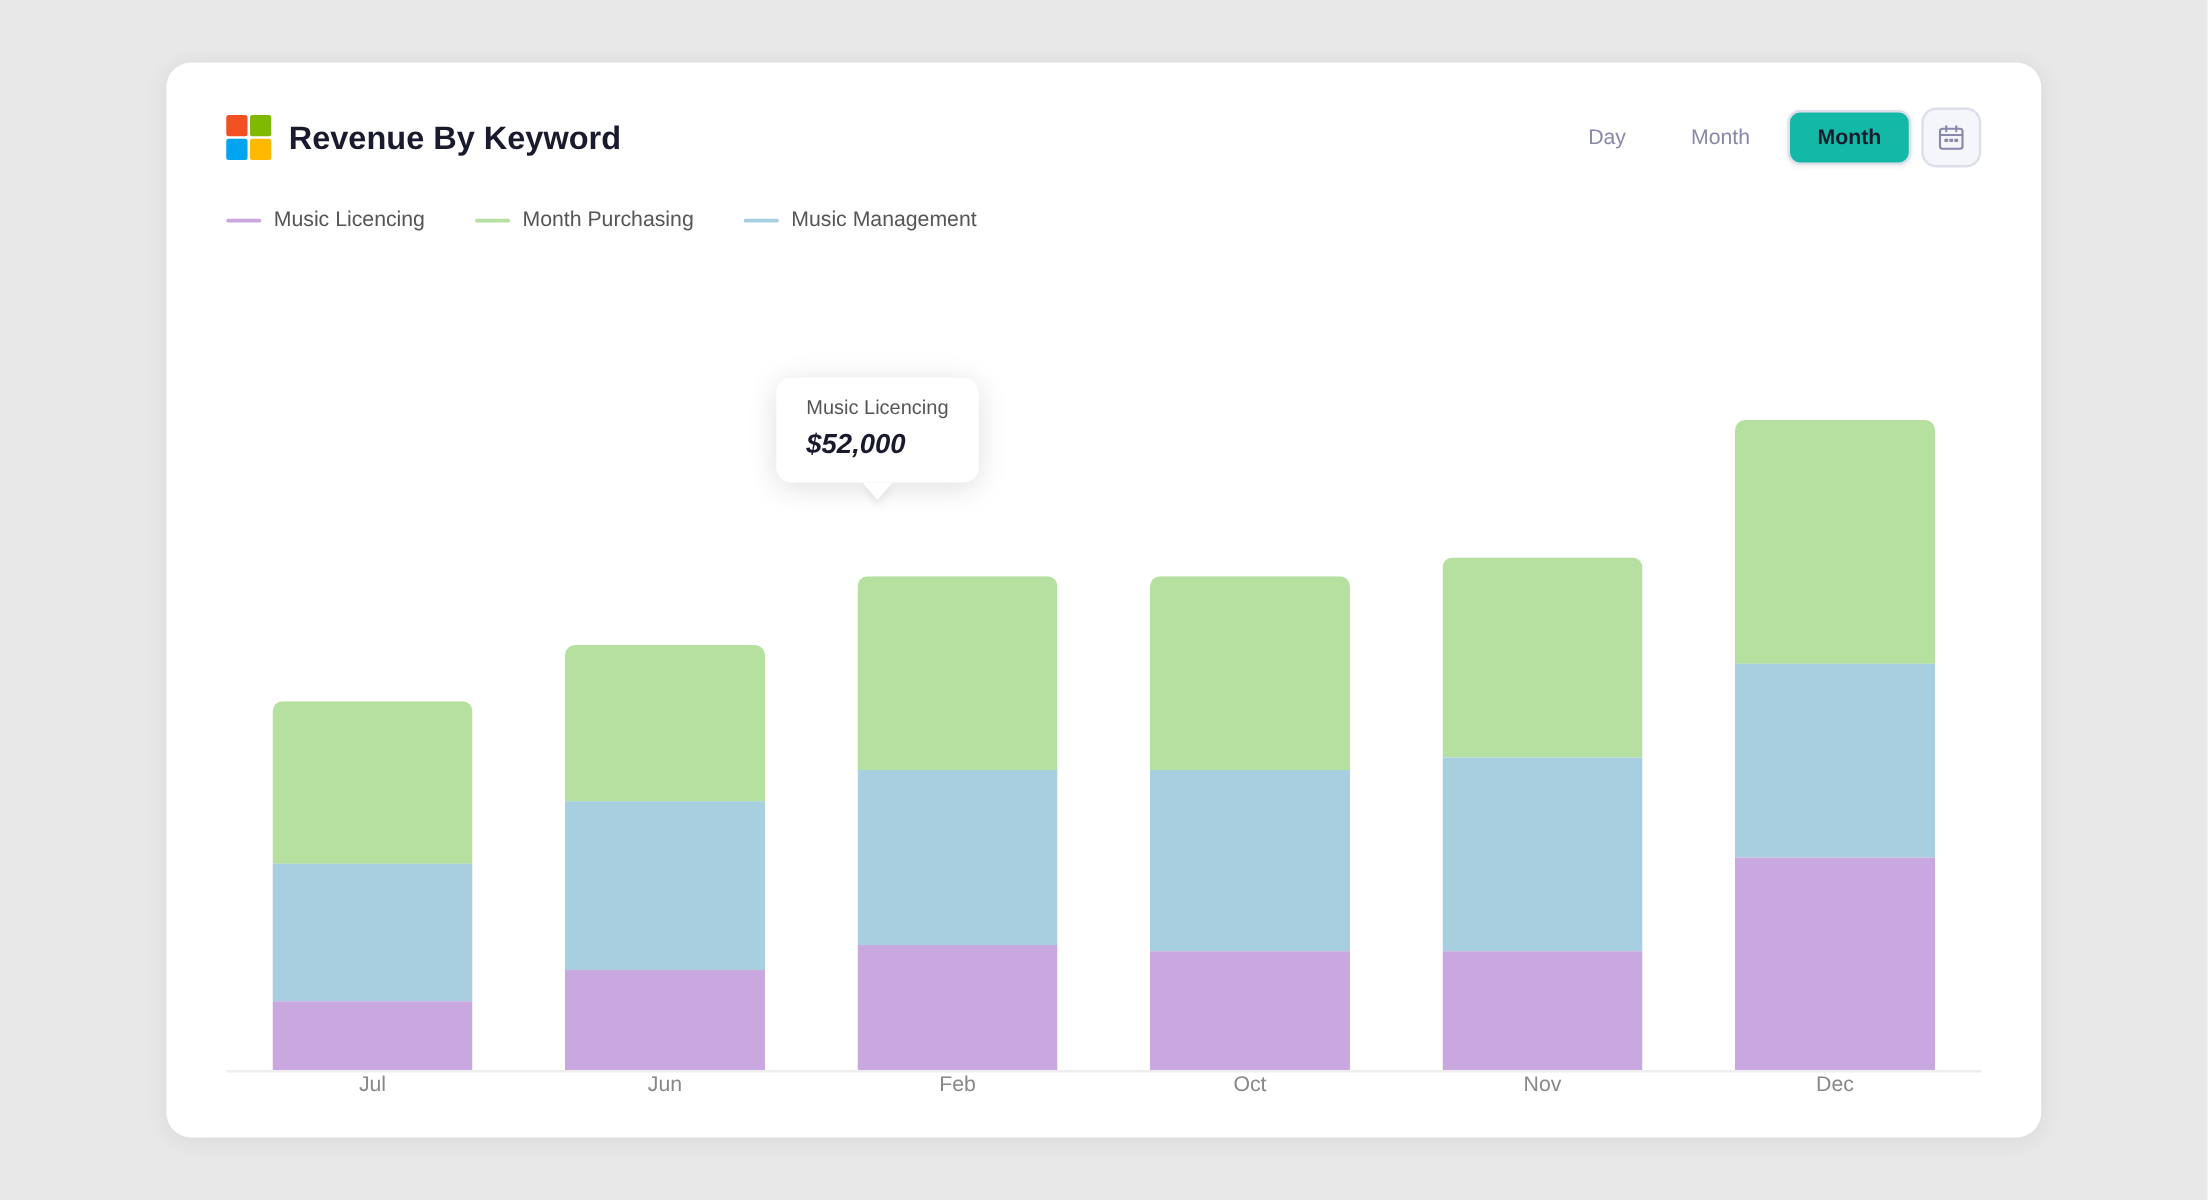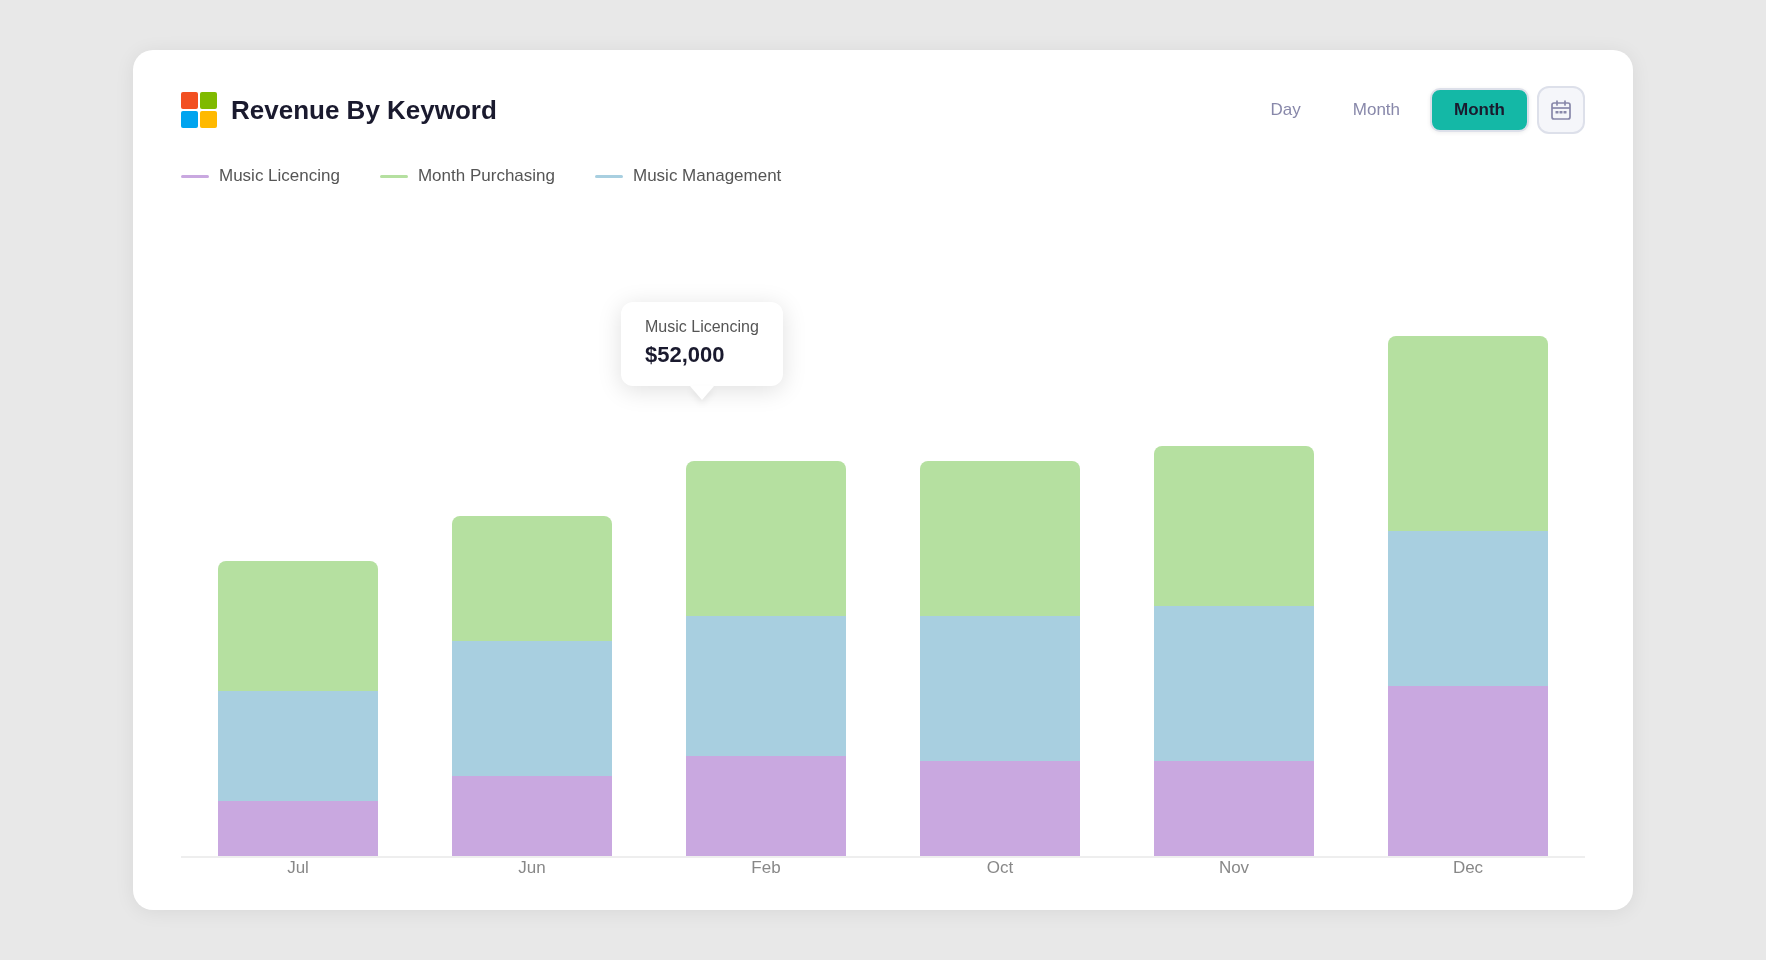--- a/index.html
+++ b/index.html
@@ -169,20 +169,21 @@
     .tooltip-label {
       font-size: 16px;
       color: #555;
       margin-bottom: 6px;
       font-weight: 400;
     }
     .tooltip-value {
       font-size: 22px;
       font-weight: 700;
       color: #1a1a2e;
+      font-style: italic;
     }
     .tooltip-arrow {
       position: absolute;
       bottom: -14px;
       left: 50%;
       transform: translateX(-50%);
       width: 0;
       height: 0;
       border-left: 12px solid transparent;
       border-right: 12px solid transparent;

